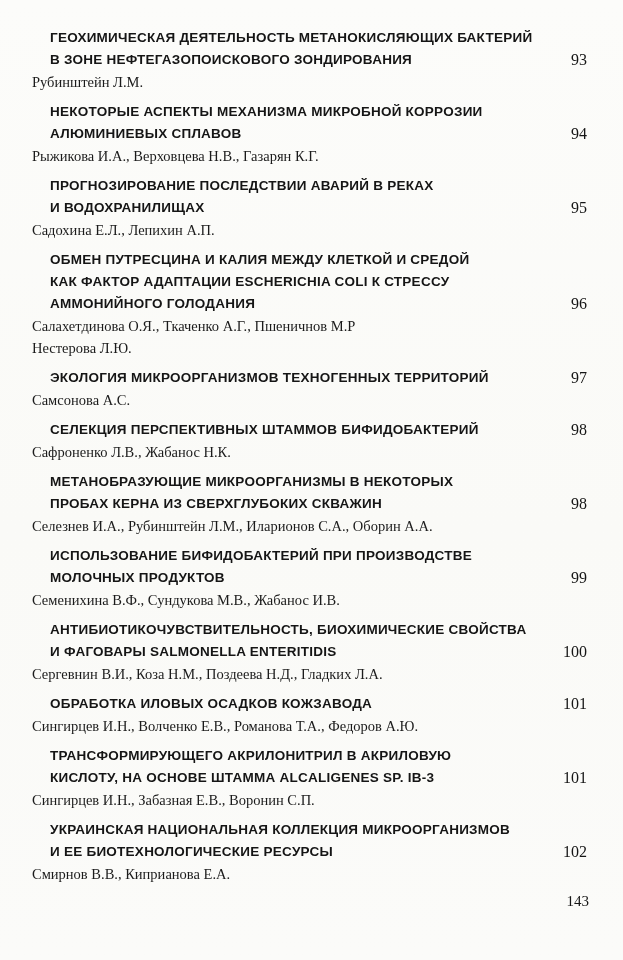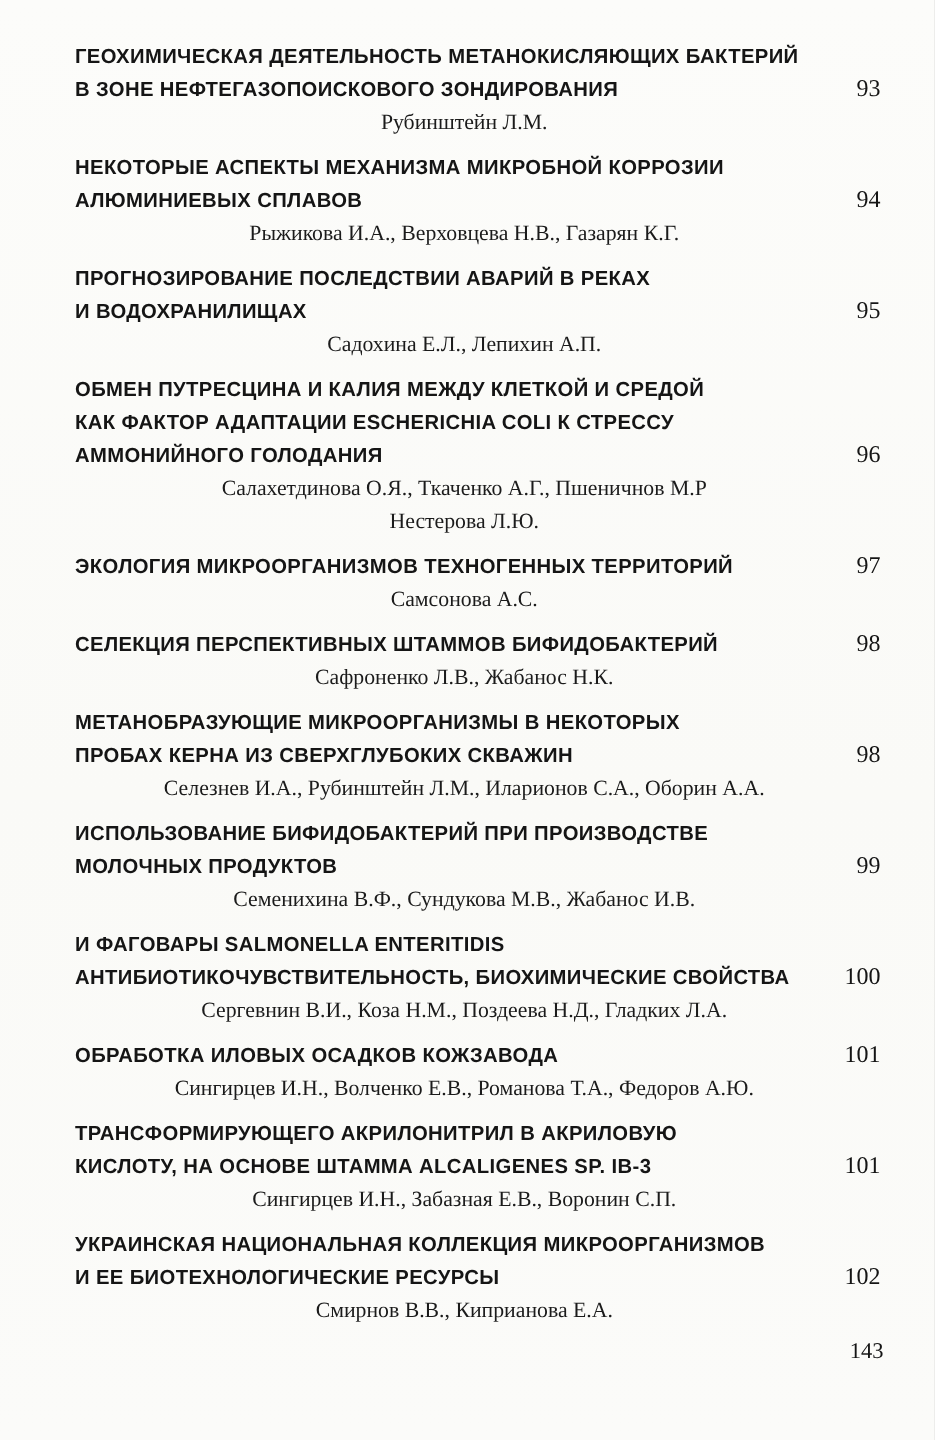--- a/index.html
+++ b/index.html
@@ -46,21 +46,20 @@
     color: #151515;
     margin-left: 10px;
     min-width: 26px;
     text-align: right;
   }
   .authors {
     font-family: "Liberation Serif", "DejaVu Serif", serif;
     font-size: 14.5px;
     line-height: 22px;
     color: #1b1b1b;
-    text-align: center;
   }
   .folio {
     position: absolute;
     top: 893px;
     right: 34px;
     font-family: "Liberation Serif", "DejaVu Serif", serif;
     font-size: 15px;
     color: #151515;
   }
 </style>
@@ -161,22 +160,22 @@
           </div>
           <div class="pageno">99</div>
         </div>
         <div class="authors">
           <div>Семенихина В.Ф., Сундукова М.В., Жабанос И.В.</div>
         </div>
       </div>
       <div class="entry">
         <div class="entry-head">
           <div class="title">
+            <div class="tl">АНТИБИОТИКОЧУВСТВИТЕЛЬНОСТЬ, БИОХИМИЧЕСКИЕ СВОЙСТВА</div>
             <div class="tl">И ФАГОВАРЫ SALMONELLA ENTERITIDIS</div>
-            <div class="tl">АНТИБИОТИКОЧУВСТВИТЕЛЬНОСТЬ, БИОХИМИЧЕСКИЕ СВОЙСТВА</div>
           </div>
           <div class="pageno">100</div>
         </div>
         <div class="authors">
           <div>Сергевнин В.И., Коза Н.М., Поздеева Н.Д., Гладких Л.А.</div>
         </div>
       </div>
       <div class="entry">
         <div class="entry-head">
           <div class="title">

